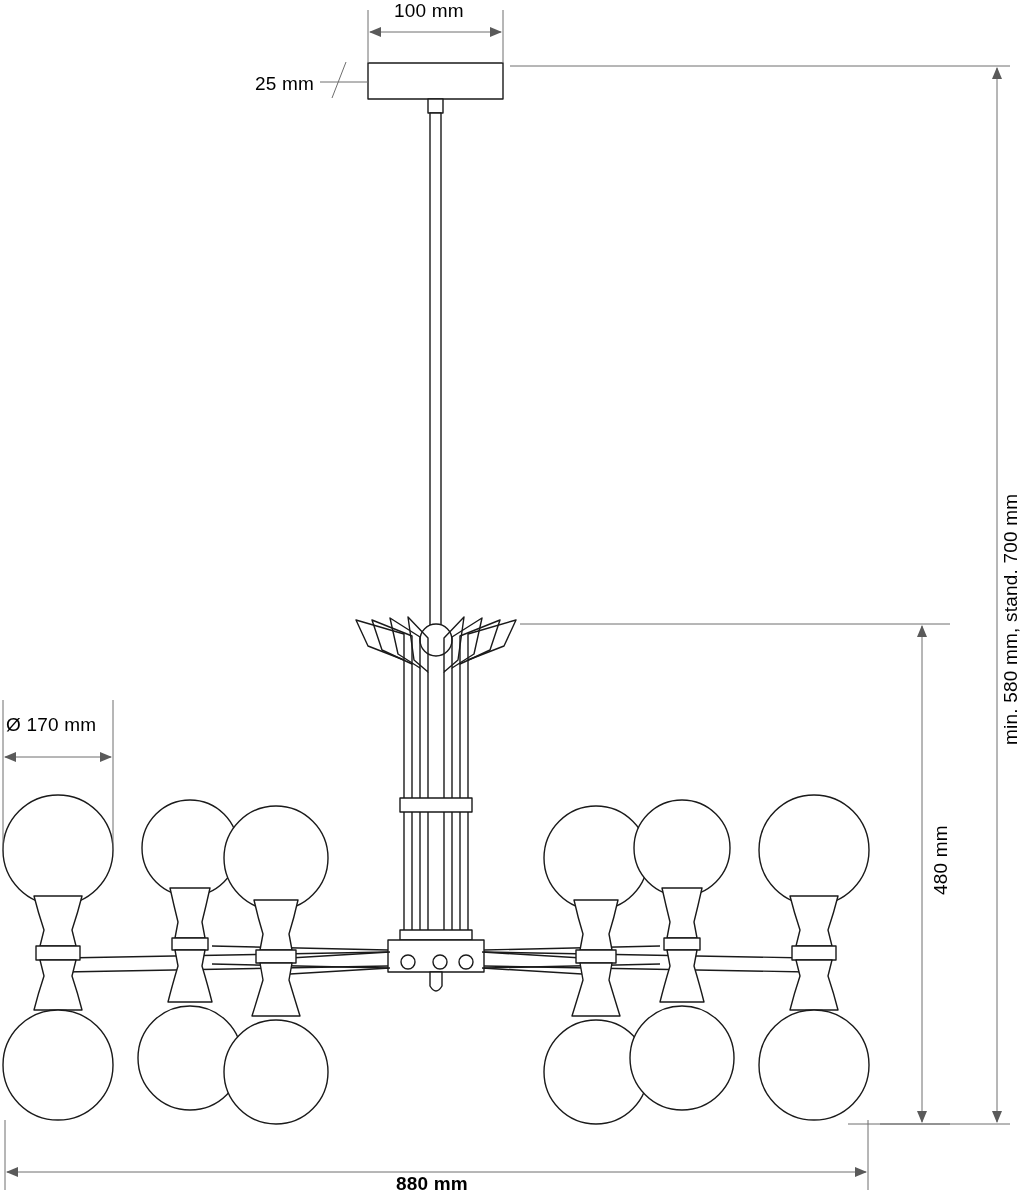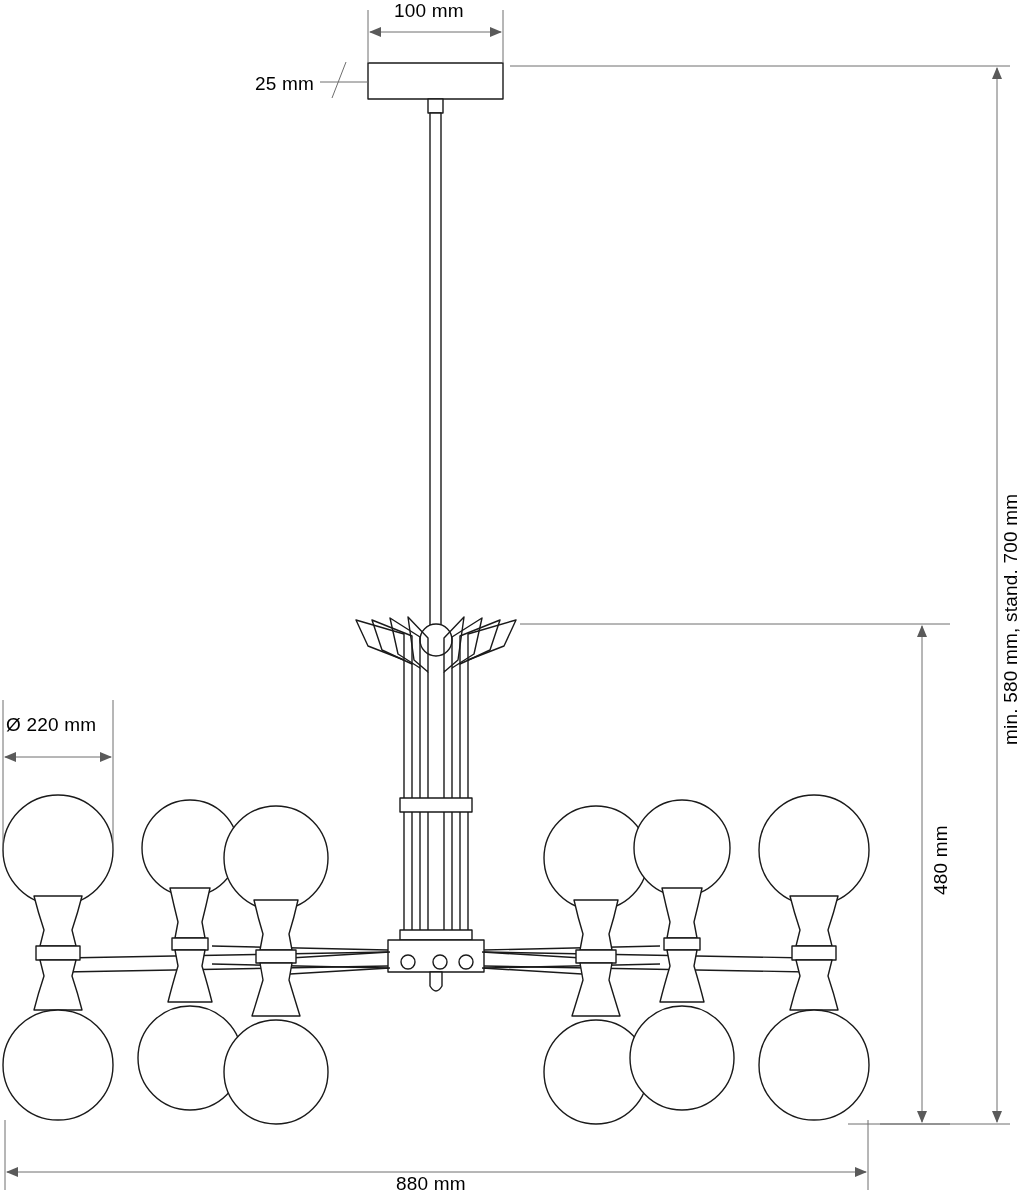--- a/index.html
+++ b/index.html
@@ -191,21 +191,21 @@
       <line x1="868" y1="1120" x2="868" y2="1190"></line>
       <line x1="7" y1="1172" x2="866" y2="1172" marker-start="url(#arrStart)" marker-end="url(#arrEnd)"></line>
 
     </g>
   </svg>
 
   <div class="dimlabel" style="left:394px; top:0px;">100 mm</div>
 
   <div class="dimlabel" style="left:255px; top:73px;text-align:center;">25 mm</div>
 
-  <div class="dimlabel" style="left:6px; top:714px;">Ø 220 mm</div>
+  <div class="dimlabel" style="left:6px; top:714px;">Ø 170 mm</div>
 
   <div class="dimlabel rot" style="left:1000px; top:745px; transform: rotate(-90deg);">min. 580 mm, stand. 700 mm</div>
 
   <div class="dimlabel rot" style="left:930px; top:895px; transform: rotate(-90deg);">480 mm</div>
 
-  <div class="dimlabel" style="left:396px; top:1173px;">880 mm</div>
+  <div class="dimlabel" style="left:396px; top:1173px;font-weight:bold;">880 mm</div>
 
 </div>
 
 </body></html>

